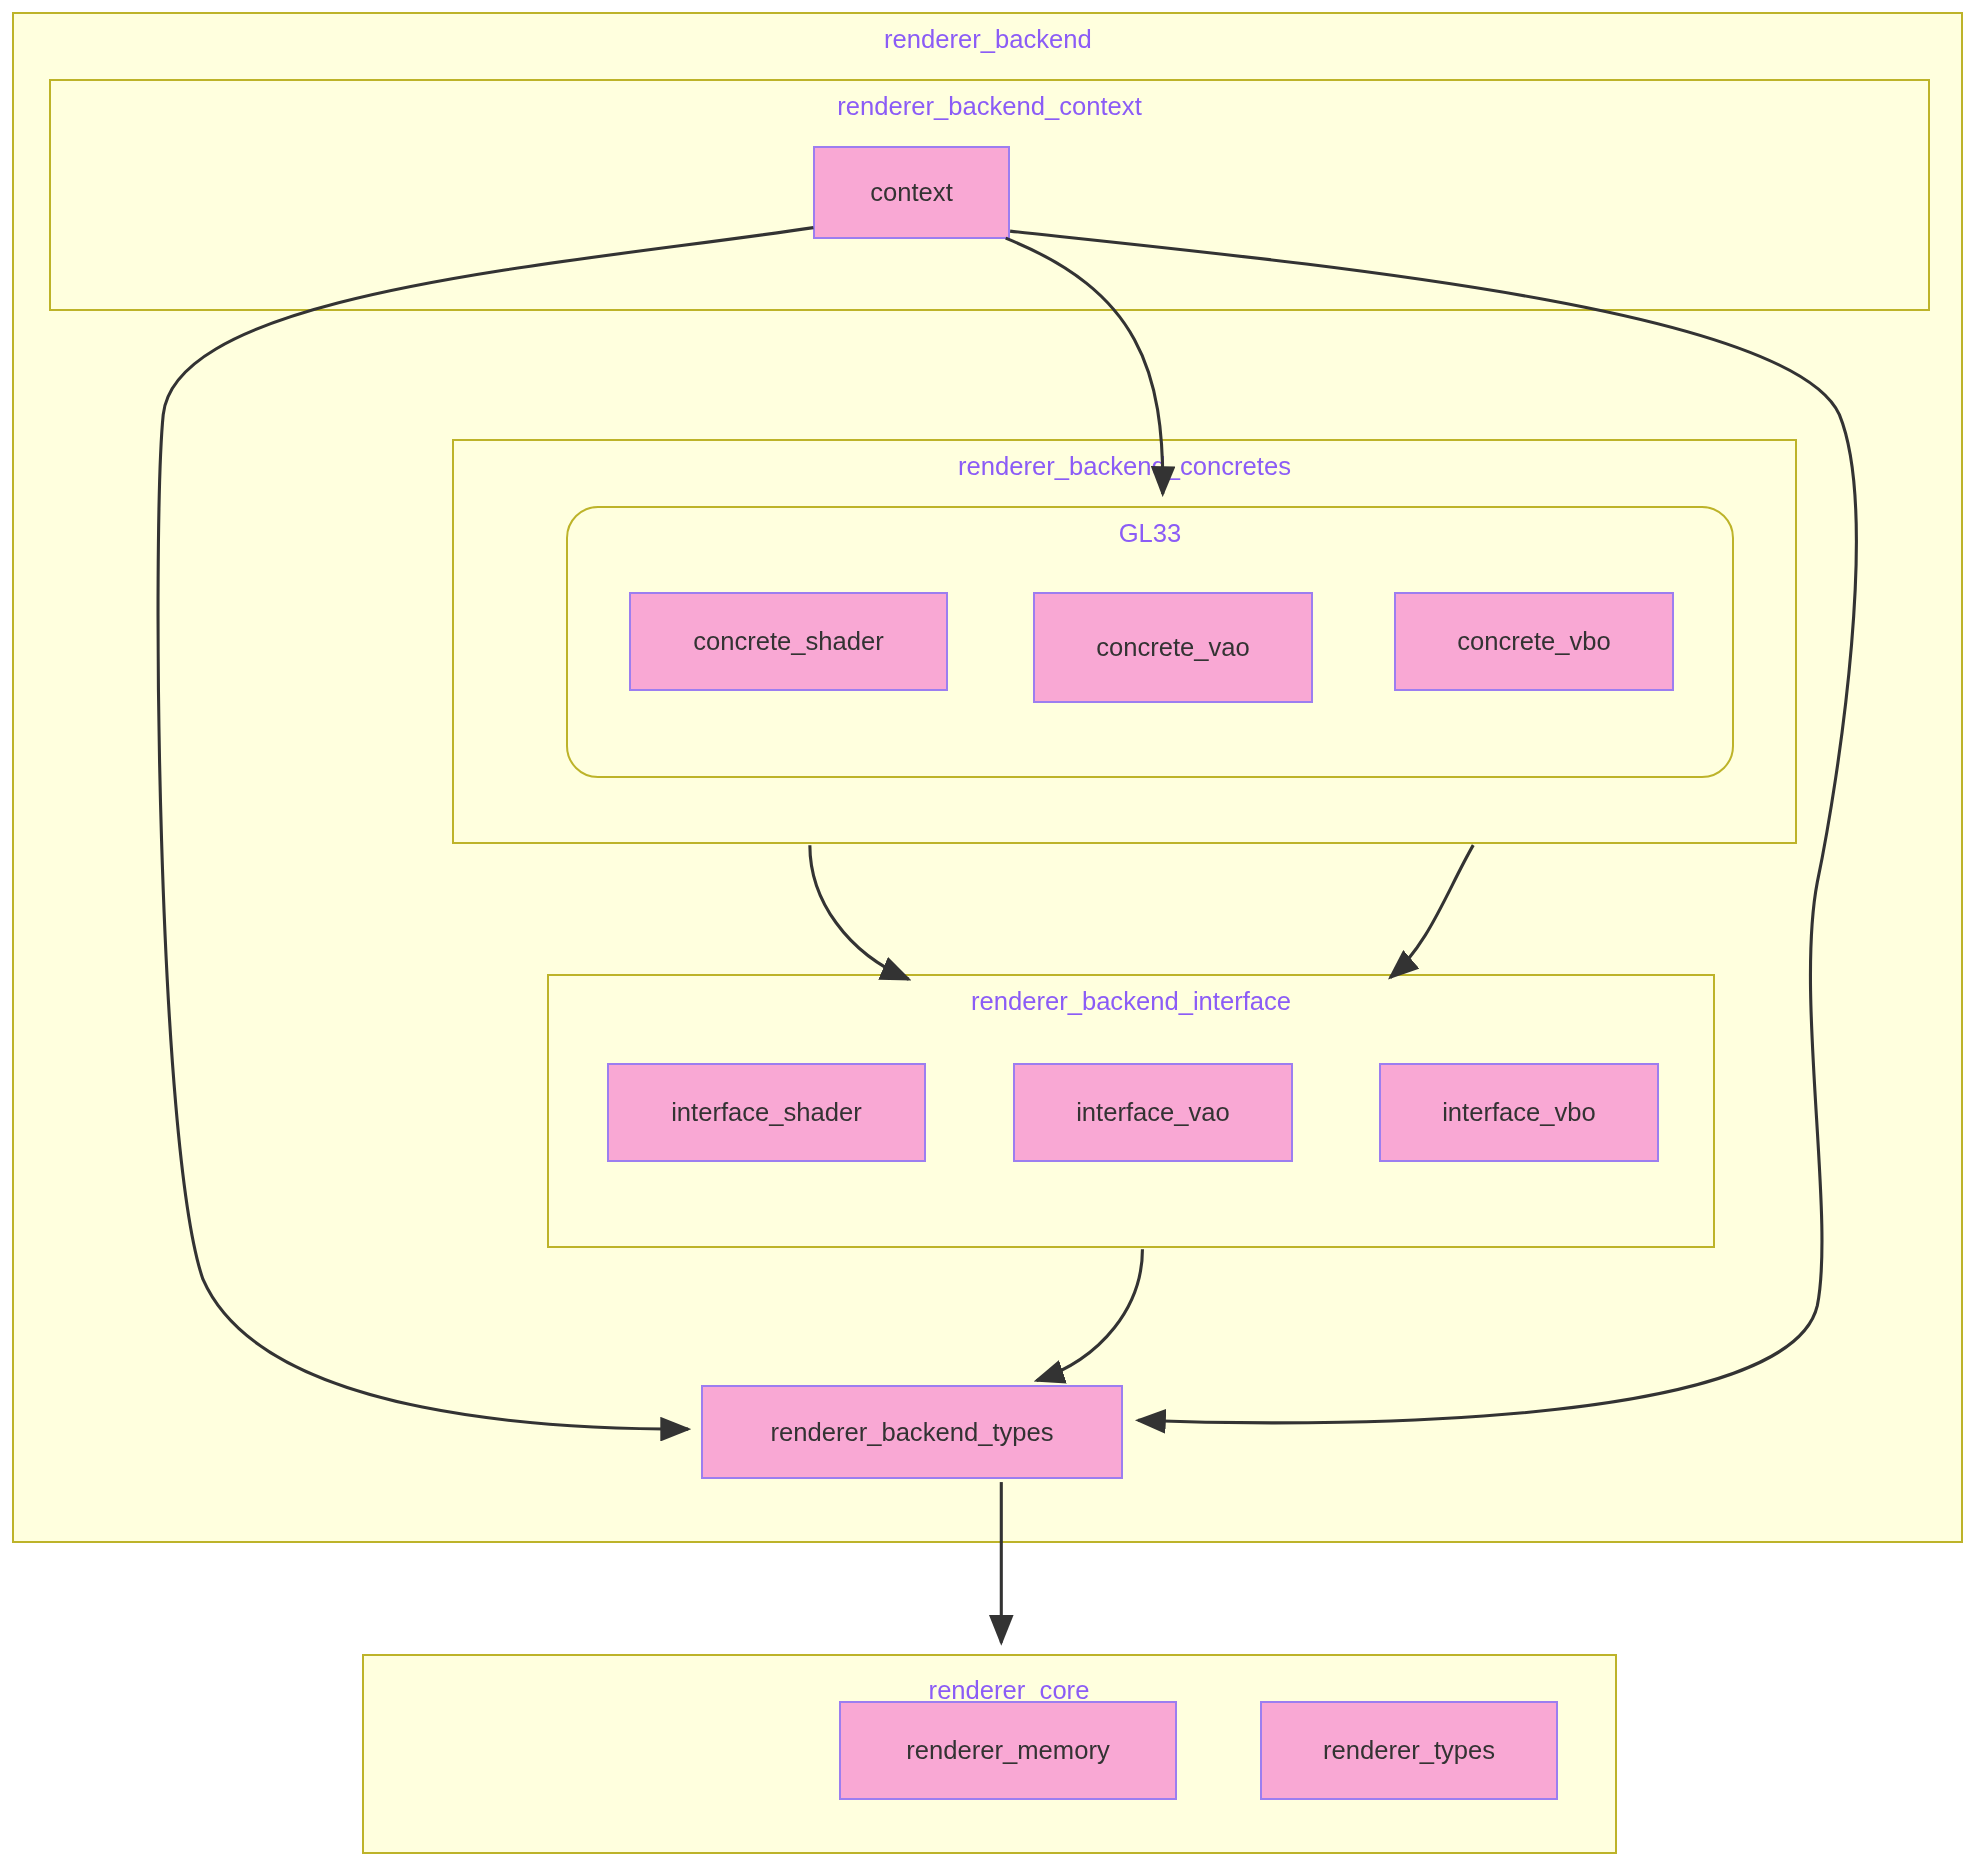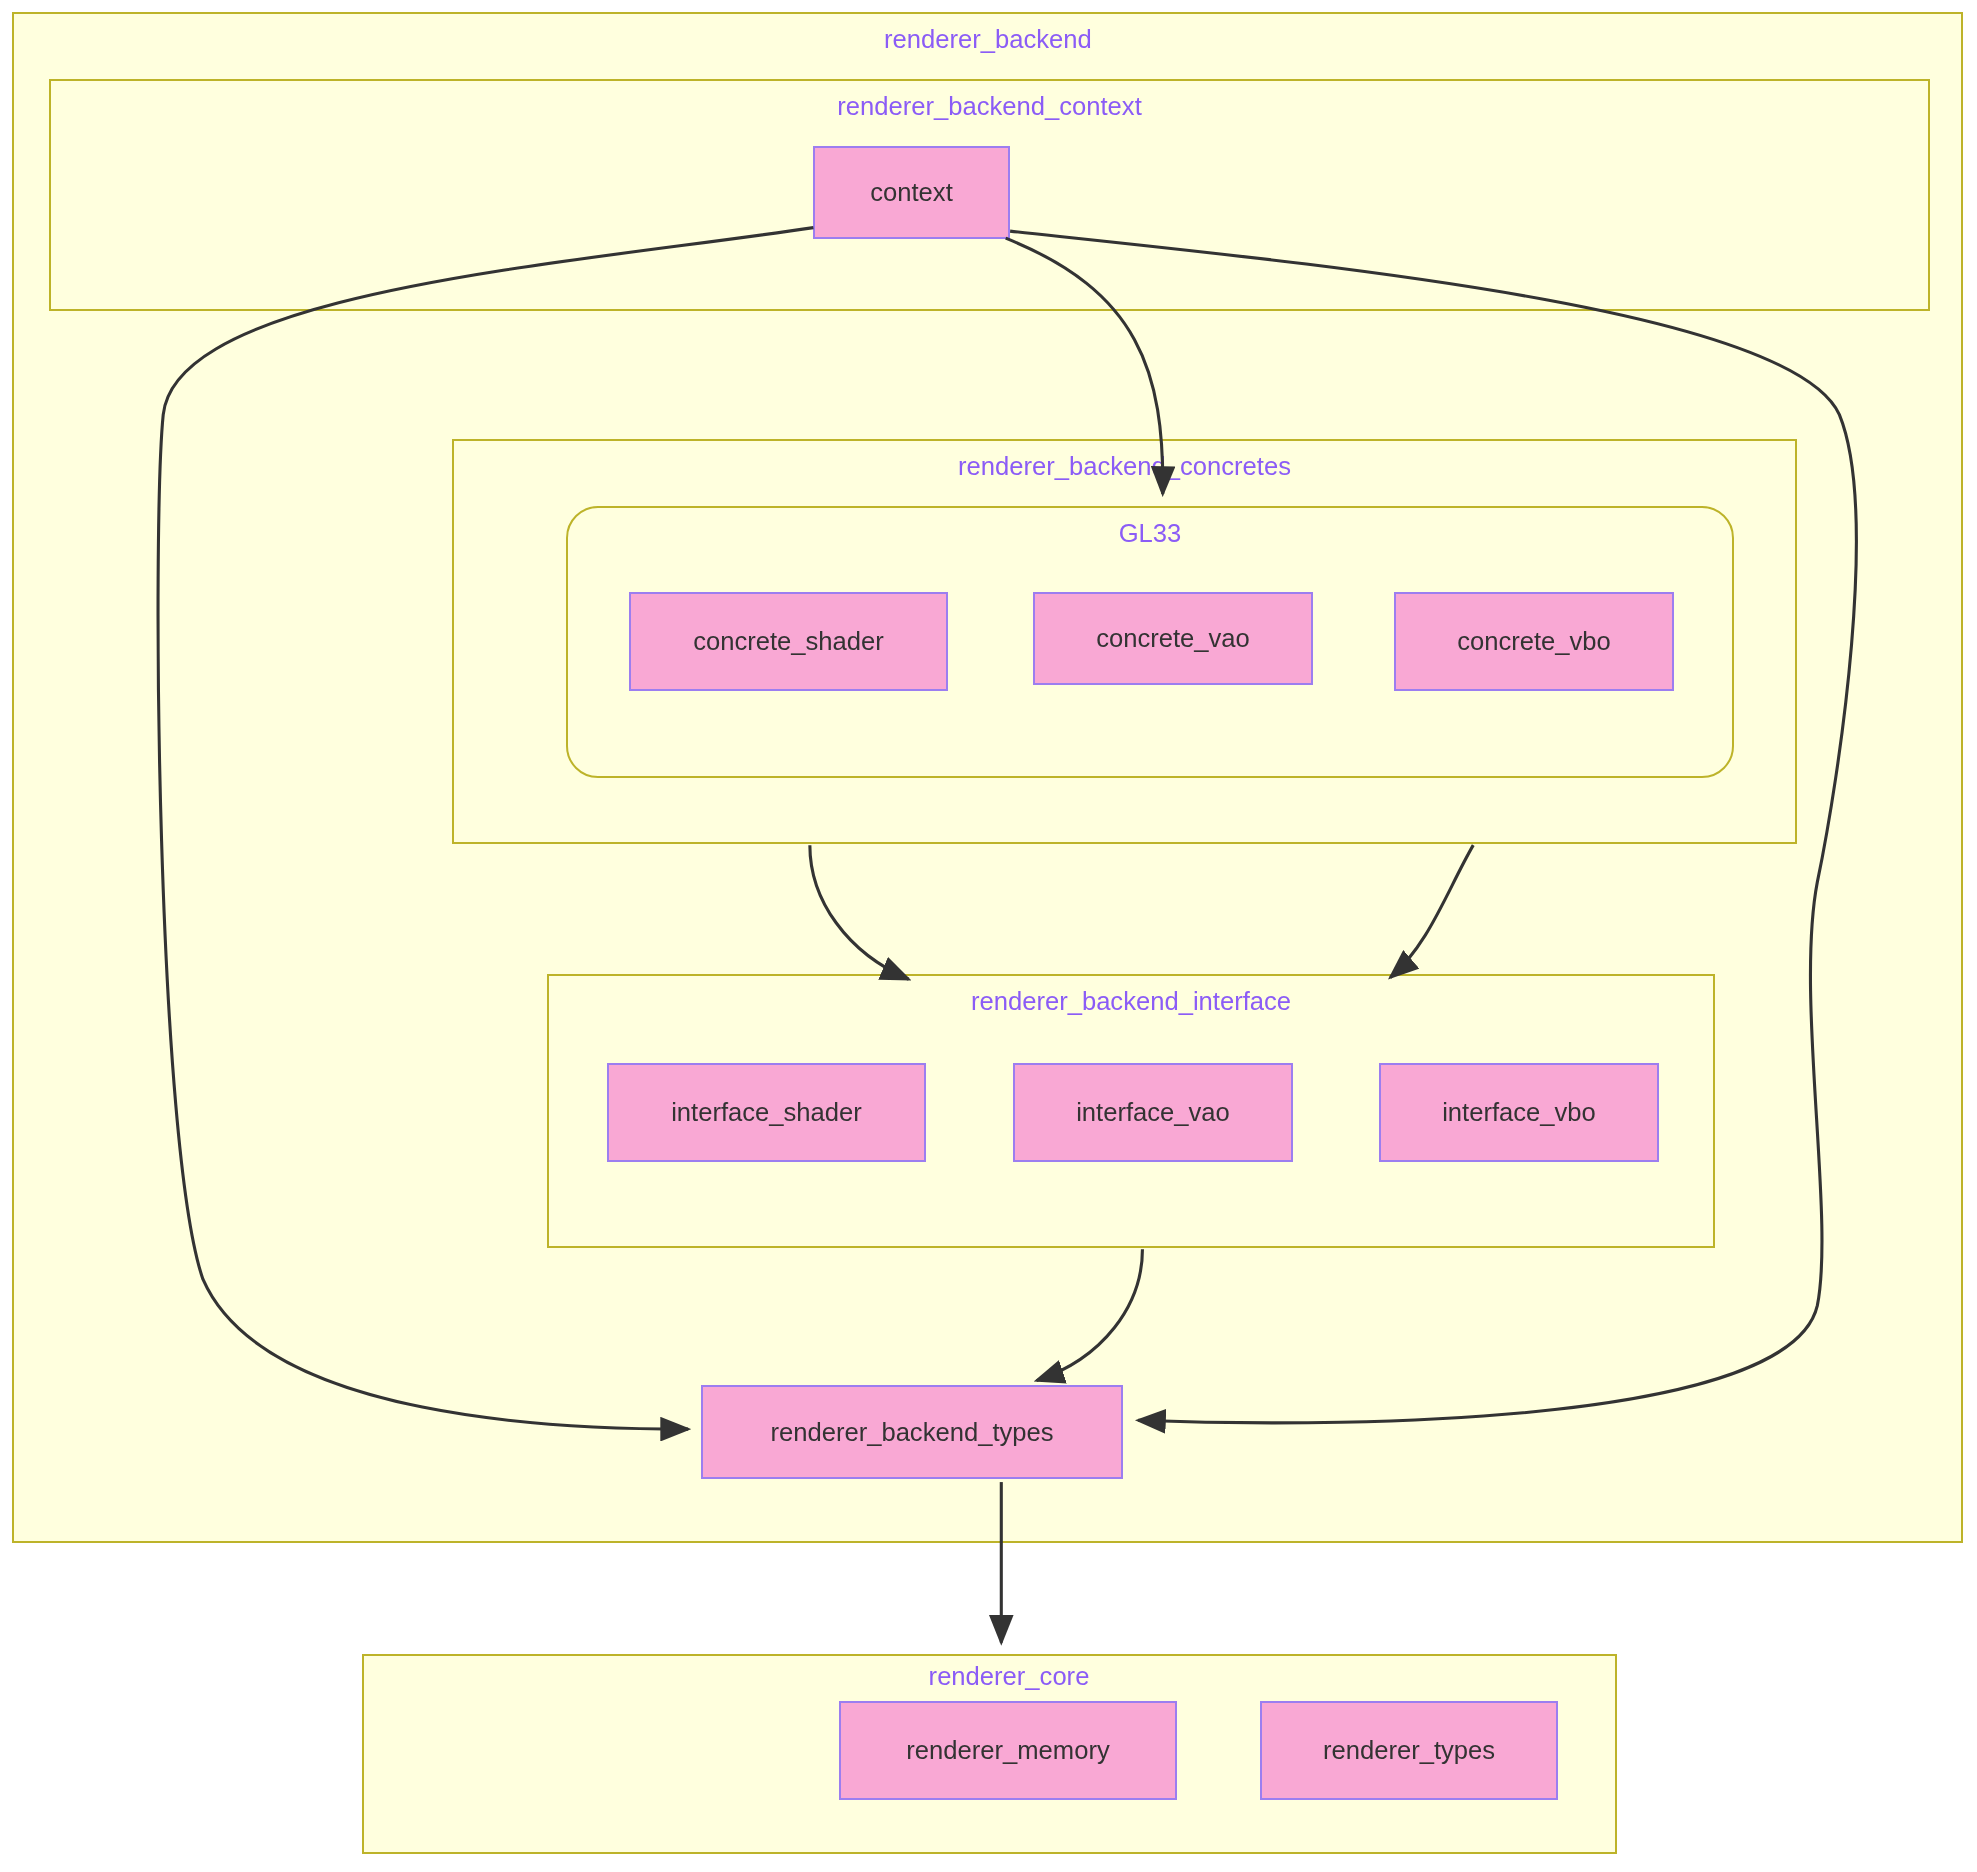--- a/index.html
+++ b/index.html
@@ -76,21 +76,21 @@
 
   <div class="cluster" id="cl-GL33" style="left:566px; top:506px; width:1168px; height:272px;border-radius:32px;">
     <div class="cluster-label" style="top:10.6px;">GL33</div>
   </div>
 
   <div class="cluster" id="cl-renderer_backend_interface" style="left:547px; top:974px; width:1168px; height:274px;">
     <div class="cluster-label" style="top:10.6px;">renderer_backend_interface</div>
   </div>
 
   <div class="cluster" id="cl-renderer_core" style="left:362px; top:1654px; width:1255px; height:200px;">
-    <div class="cluster-label" style="top:6px;padding-left:39px;">renderer_core</div>
+    <div class="cluster-label" style="top:20px;padding-left:39px;">renderer_core</div>
   </div>
 
   <svg id="edge-layer" viewBox="0 0 2241 2122">
     <defs>
       <marker id="arrowhead" markerWidth="10" markerHeight="8" refX="9" refY="4" orient="auto" markerUnits="strokeWidth">
         <path d="M0,0 L10,4 L0,8 Z" fill="#333333"></path>
       </marker>
     </defs>
 
     <path d="M1140,270 C1290,330 1320,420 1318,560" fill="none" stroke="#333333" stroke-width="3.5" marker-end="url(#arrowhead)"></path>
@@ -109,21 +109,21 @@
   </svg>
 
   <div class="node" style="left:813px; top:146px; width:197px; height:93px;">
     <span>context</span>
   </div>
 
   <div class="node" style="left:629px; top:592px; width:319px; height:99px;">
     <span>concrete_shader</span>
   </div>
 
-  <div class="node" style="left:1033px; top:592px; width:280px; height:93px;">
+  <div class="node" style="left:1033px; top:592px; width:280px; height:111px;">
     <span>concrete_vao</span>
   </div>
 
   <div class="node" style="left:607px; top:1063px; width:319px; height:99px;">
     <span>interface_shader</span>
   </div>
 
   <div class="node" style="left:1394px; top:592px; width:280px; height:99px;">
     <span>concrete_vbo</span>
   </div>

